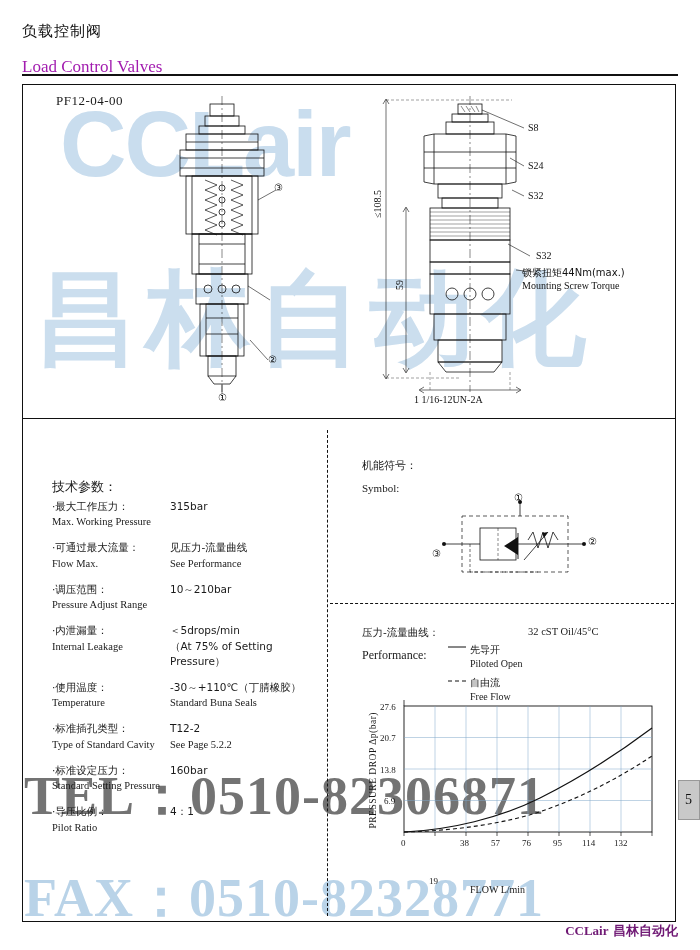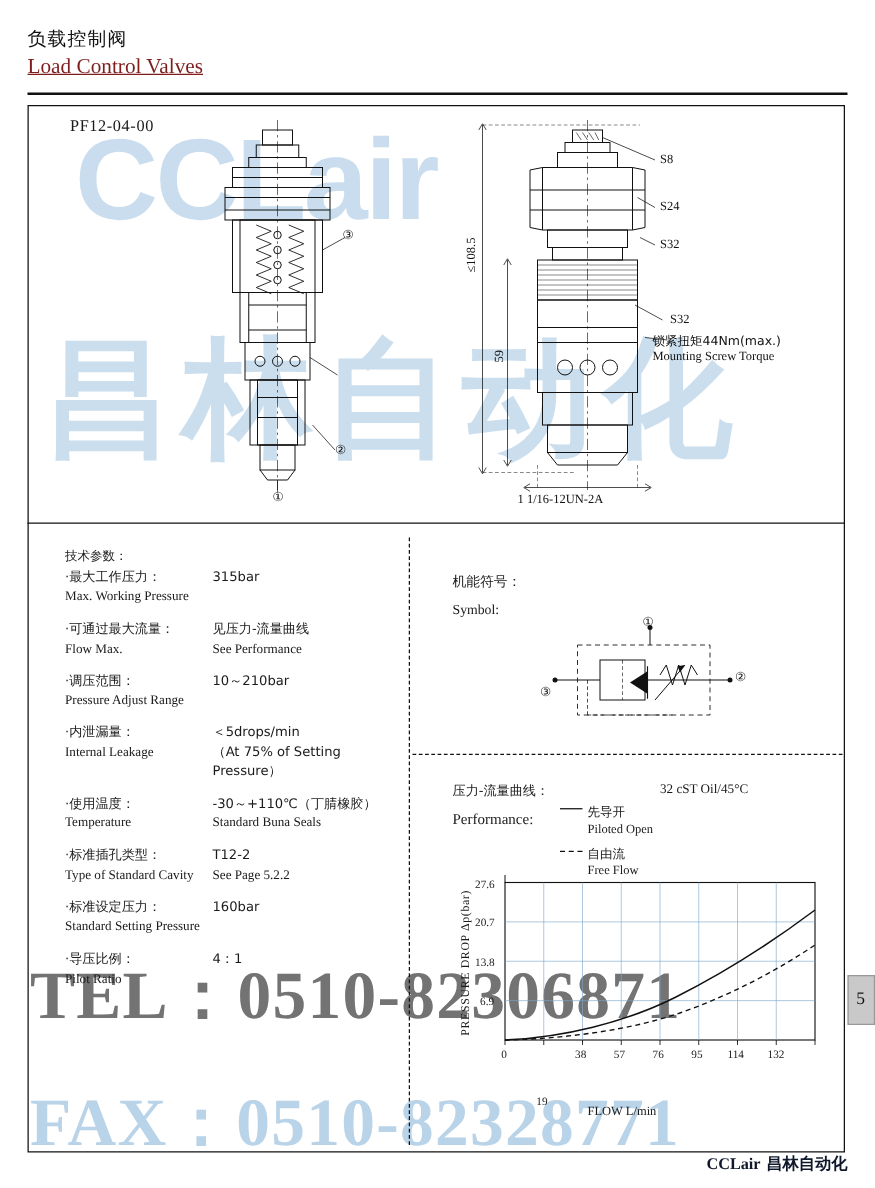--- a/index.html
+++ b/index.html
@@ -66,23 +66,22 @@
     width: 656px;
   }
   .hdr-cn {
     font-size: 15px;
     font-family: "DejaVu Sans", sans-serif;
     letter-spacing: 1px;
     color: #111;
   }
   .hdr-en {
     font-size: 17px;
-    margin-top: 2px;
-    color: #7f1d1d;
-    text-decoration: underline;
+    margin-top: 16px;
+    color: #a21caf;
   }
   .hdr-rule {
     position: absolute;
     left: 22px; top: 74px;
     width: 656px;
     height: 2px;
     background: #111;
   }
 
   
@@ -139,22 +138,23 @@
 
   
   .spec {
     position: absolute;
     left: 52px; top: 438px;
     width: 262px;
     font-size: 10.5px;
   }
   .spec-title {
     font-family: Liberation Serif, serif;
-    font-size: 10px;
+    font-size: 13px;
     margin-bottom: 3px;
+    margin-top: 40px;
   }
   .spec-title2 {
     font-size: 11px;
     margin-bottom: 10px;
   }
   .spec-row {
     display: flex;
     margin-bottom: 11px;
   }
   .spec-left {
@@ -240,21 +240,21 @@
     font-size: 14px;
     color: #111;
   }
 
   
   .footer {
     position: absolute;
     right: 22px; bottom: 10px;
     font-size: 13px;
     font-weight: bold;
-    color: #0f172a;
+    color: #701a75;
     font-family: "DejaVu Sans", sans-serif;
   }
   .footer .cclair {
     font-family: "Liberation Serif", serif;
   }
 </style>
 </head>
 <body>
 
 <div class="page">

